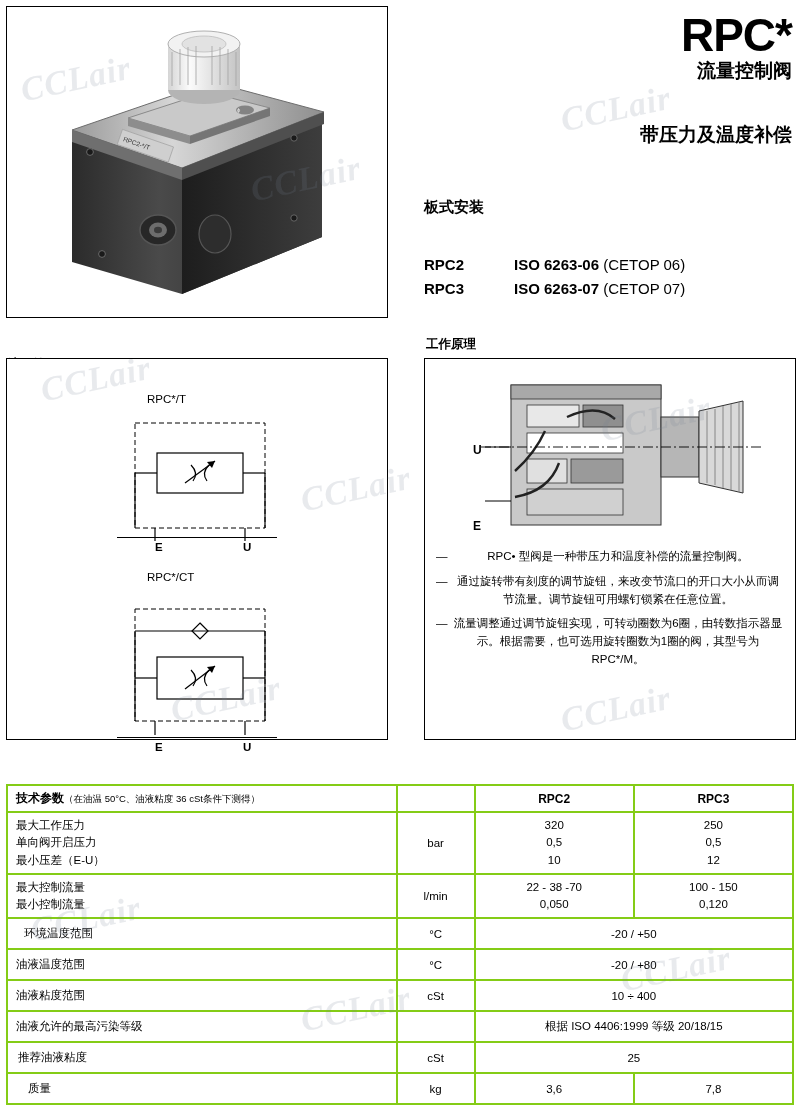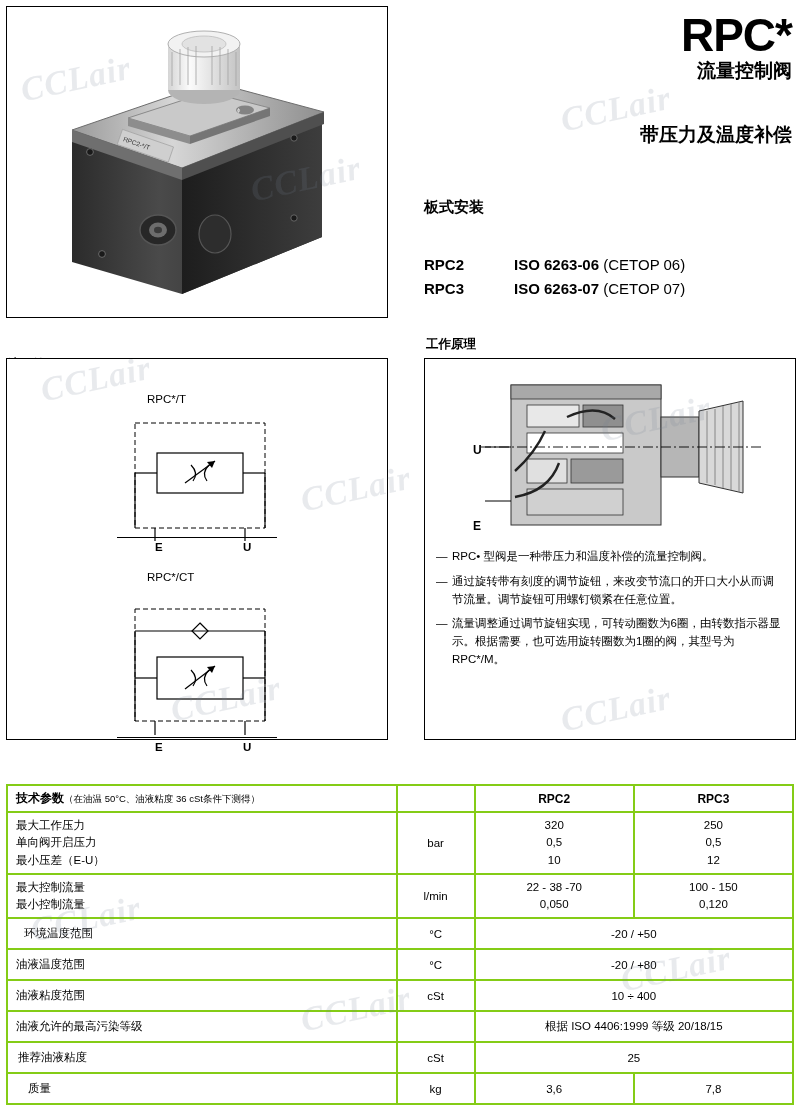--- a/index.html
+++ b/index.html
@@ -57,21 +57,21 @@
     position:absolute; border:1px solid #000; background:#fff;
   }
   #symbol-box { left:6px; top:358px; width:380px; height:380px; }
   #principle-box { left:424px; top:358px; width:370px; height:380px; }
 
   .sym-label { position:absolute; font-size:11.5px; }
 
   .bullets { position:absolute; left:436px; top:548px; width:348px; }
   .bullet { display:flex; font-size:11.5px; line-height:1.55; margin-bottom:7px; }
   .bullet .dash { width:16px; flex:0 0 16px; }
-  .bullet .txt { flex:1; }
+  .bullet .txt { flex:1;text-align:center; }
 
   
   table.spec {
     position:absolute; left:6px; top:784px; width:788px;
     border-collapse:collapse; font-size:11.5px;
   }
   table.spec td {
     border:2px solid #84cc16; padding:0; vertical-align:middle;
   }
   .c-name { width:374px; padding:4px 8px !important; }

